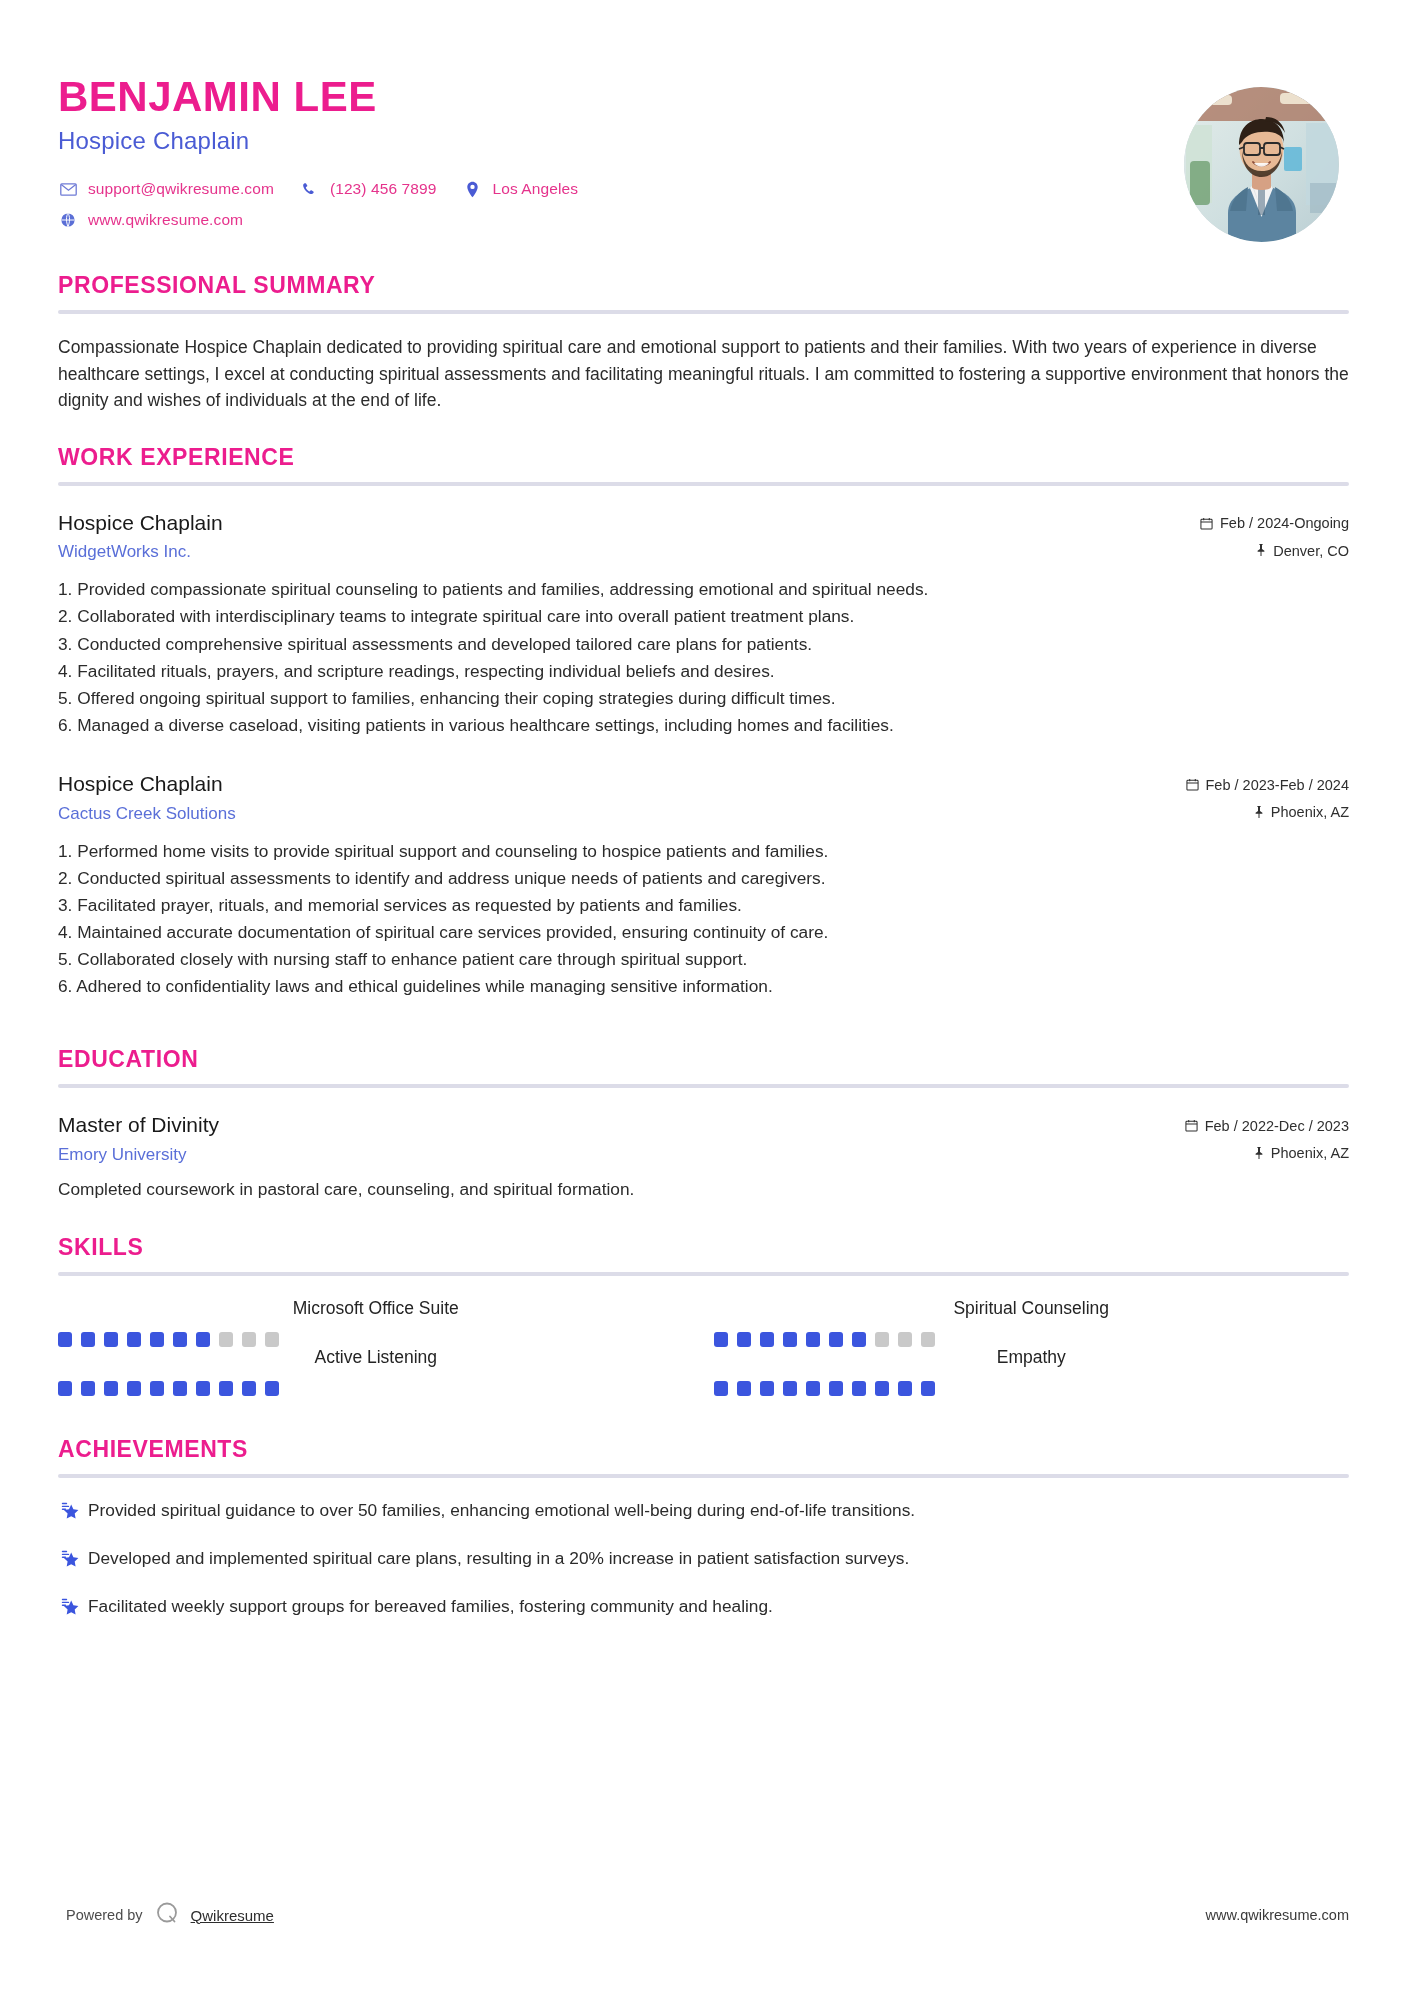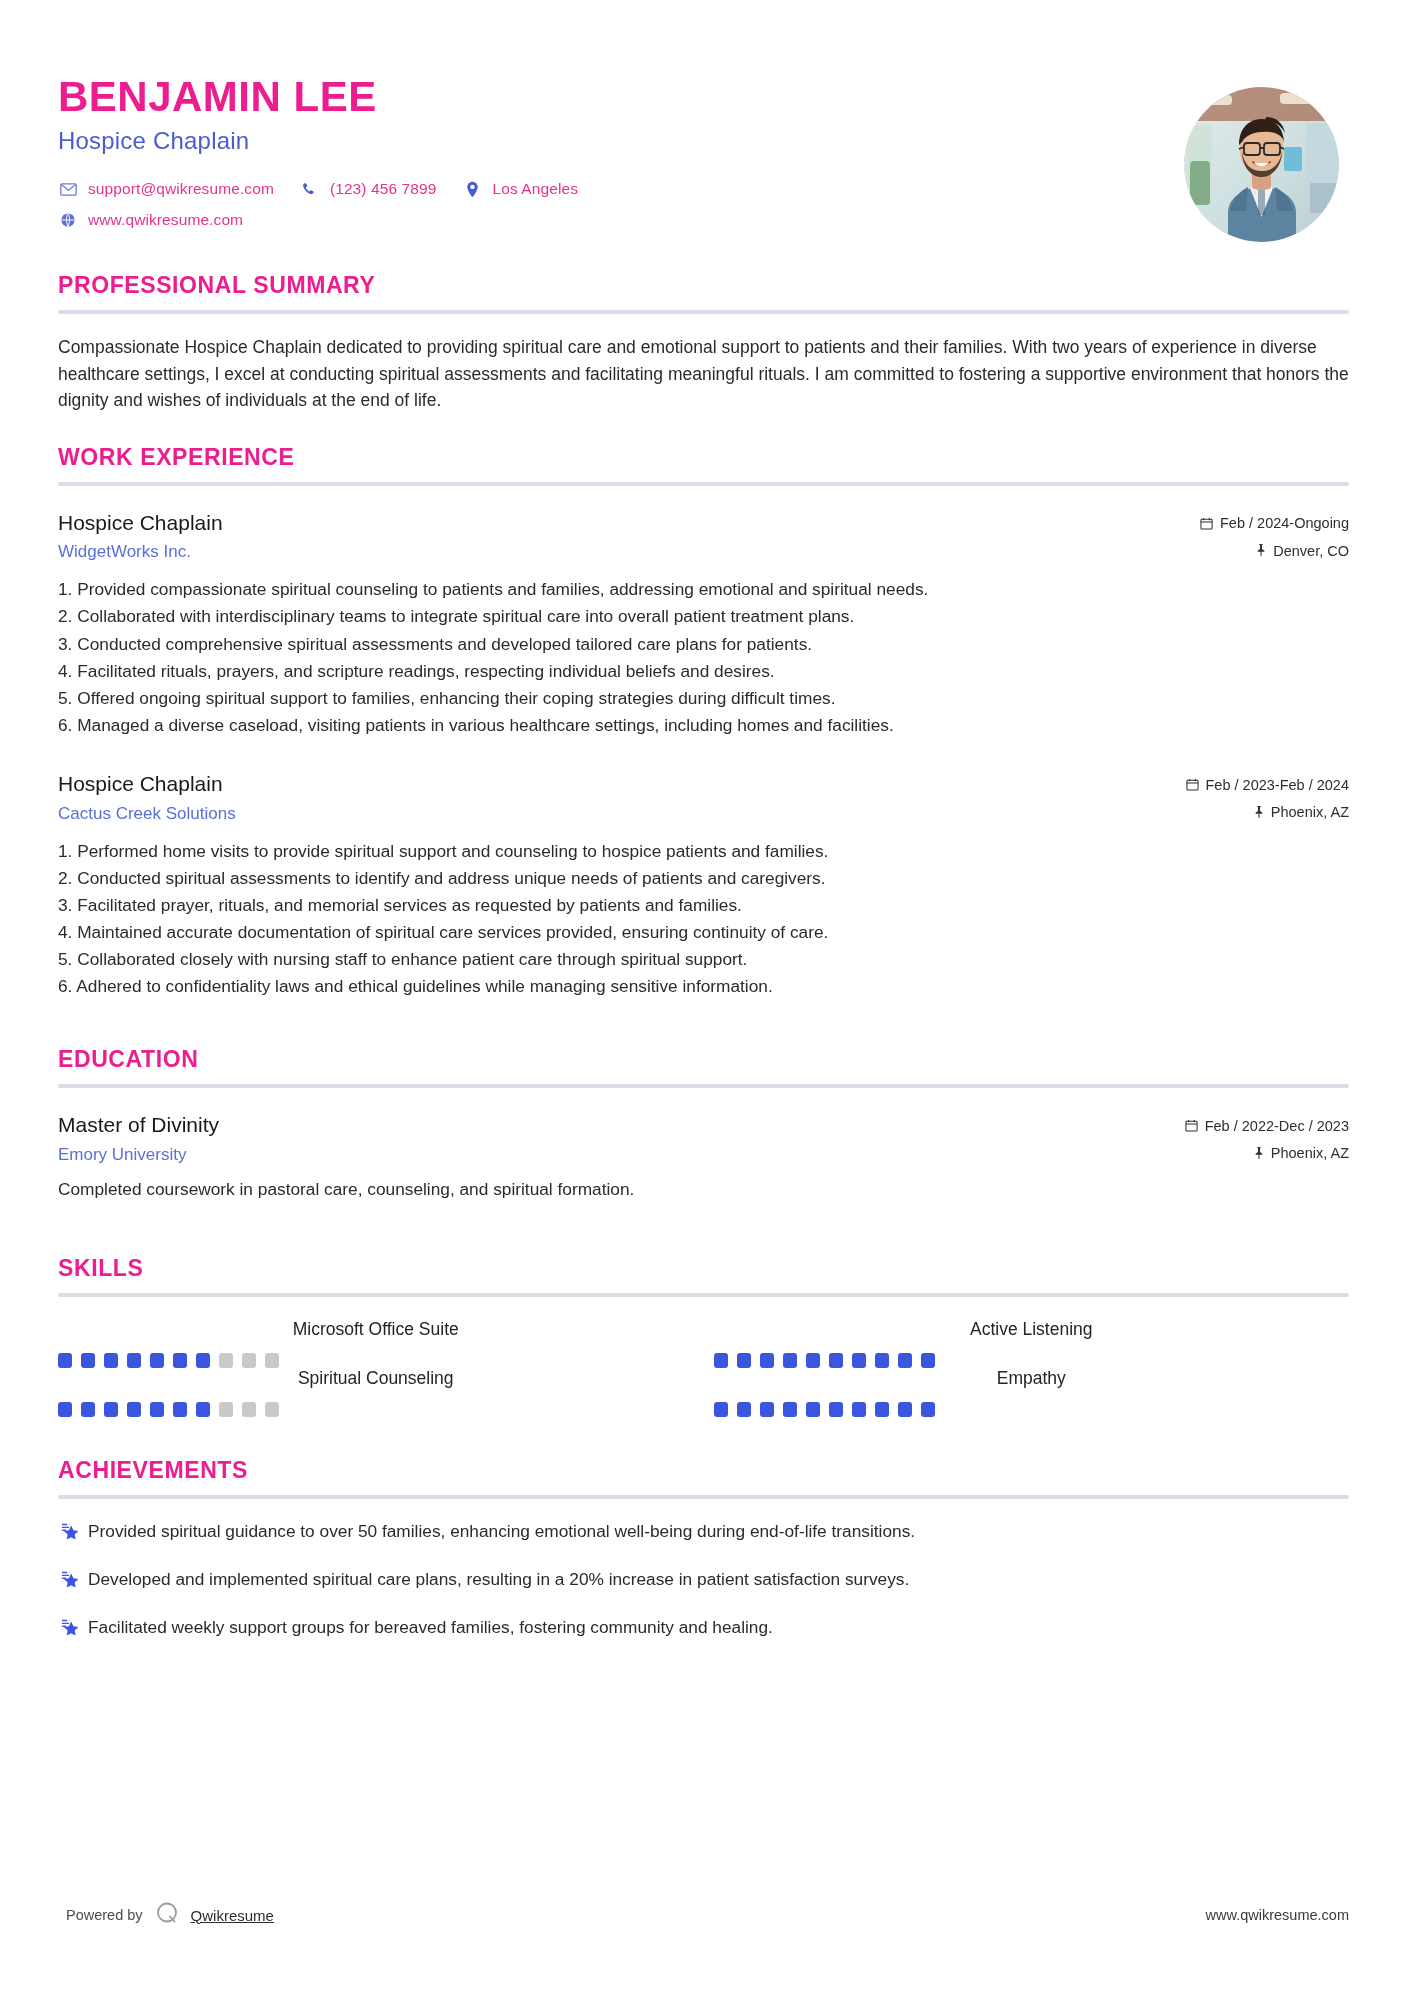--- a/index.html
+++ b/index.html
@@ -461,68 +461,68 @@
               <path d="M3.4 0h3.2v1H6v4.1l2.4 1.6v1H5.5V12h-1V7.7H1.6v-1L4 5.1V1h-.6z"></path>
             </svg>
           </span>
           <span>Phoenix, AZ</span>
         </div>
       </div>
       <div class="edu-desc">Completed coursework in pastoral care, counseling, and spiritual formation.</div>
     </div>
   </div>
 
-  <div class="section" style="margin-top:52px;">
+  <div class="section" style="margin-top:31px;">
     <div class="section-title">SKILLS</div>
     <div class="rule"></div>
 
     <div class="skills-grid">
       <div>
         <div class="skill-name">Microsoft Office Suite</div>
         <div class="dots">
             <span class="dot on"></span>
             <span class="dot on"></span>
             <span class="dot on"></span>
             <span class="dot on"></span>
             <span class="dot on"></span>
             <span class="dot on"></span>
             <span class="dot on"></span>
             <span class="dot"></span>
             <span class="dot"></span>
             <span class="dot"></span>
           </div>
       </div>
       <div>
-        <div class="skill-name">Active Listening</div>
-        <div class="dots">
-            <span class="dot on"></span>
-            <span class="dot on"></span>
-            <span class="dot on"></span>
-            <span class="dot on"></span>
-            <span class="dot on"></span>
-            <span class="dot on"></span>
-            <span class="dot on"></span>
-            <span class="dot on"></span>
-            <span class="dot on"></span>
-            <span class="dot on"></span>
-          </div>
-      </div>
-      <div>
         <div class="skill-name">Spiritual Counseling</div>
         <div class="dots">
             <span class="dot on"></span>
             <span class="dot on"></span>
             <span class="dot on"></span>
             <span class="dot on"></span>
             <span class="dot on"></span>
             <span class="dot on"></span>
             <span class="dot on"></span>
             <span class="dot"></span>
             <span class="dot"></span>
             <span class="dot"></span>
+          </div>
+      </div>
+      <div>
+        <div class="skill-name">Active Listening</div>
+        <div class="dots">
+            <span class="dot on"></span>
+            <span class="dot on"></span>
+            <span class="dot on"></span>
+            <span class="dot on"></span>
+            <span class="dot on"></span>
+            <span class="dot on"></span>
+            <span class="dot on"></span>
+            <span class="dot on"></span>
+            <span class="dot on"></span>
+            <span class="dot on"></span>
           </div>
       </div>
       <div>
         <div class="skill-name">Empathy</div>
         <div class="dots">
             <span class="dot on"></span>
             <span class="dot on"></span>
             <span class="dot on"></span>
             <span class="dot on"></span>
             <span class="dot on"></span>

